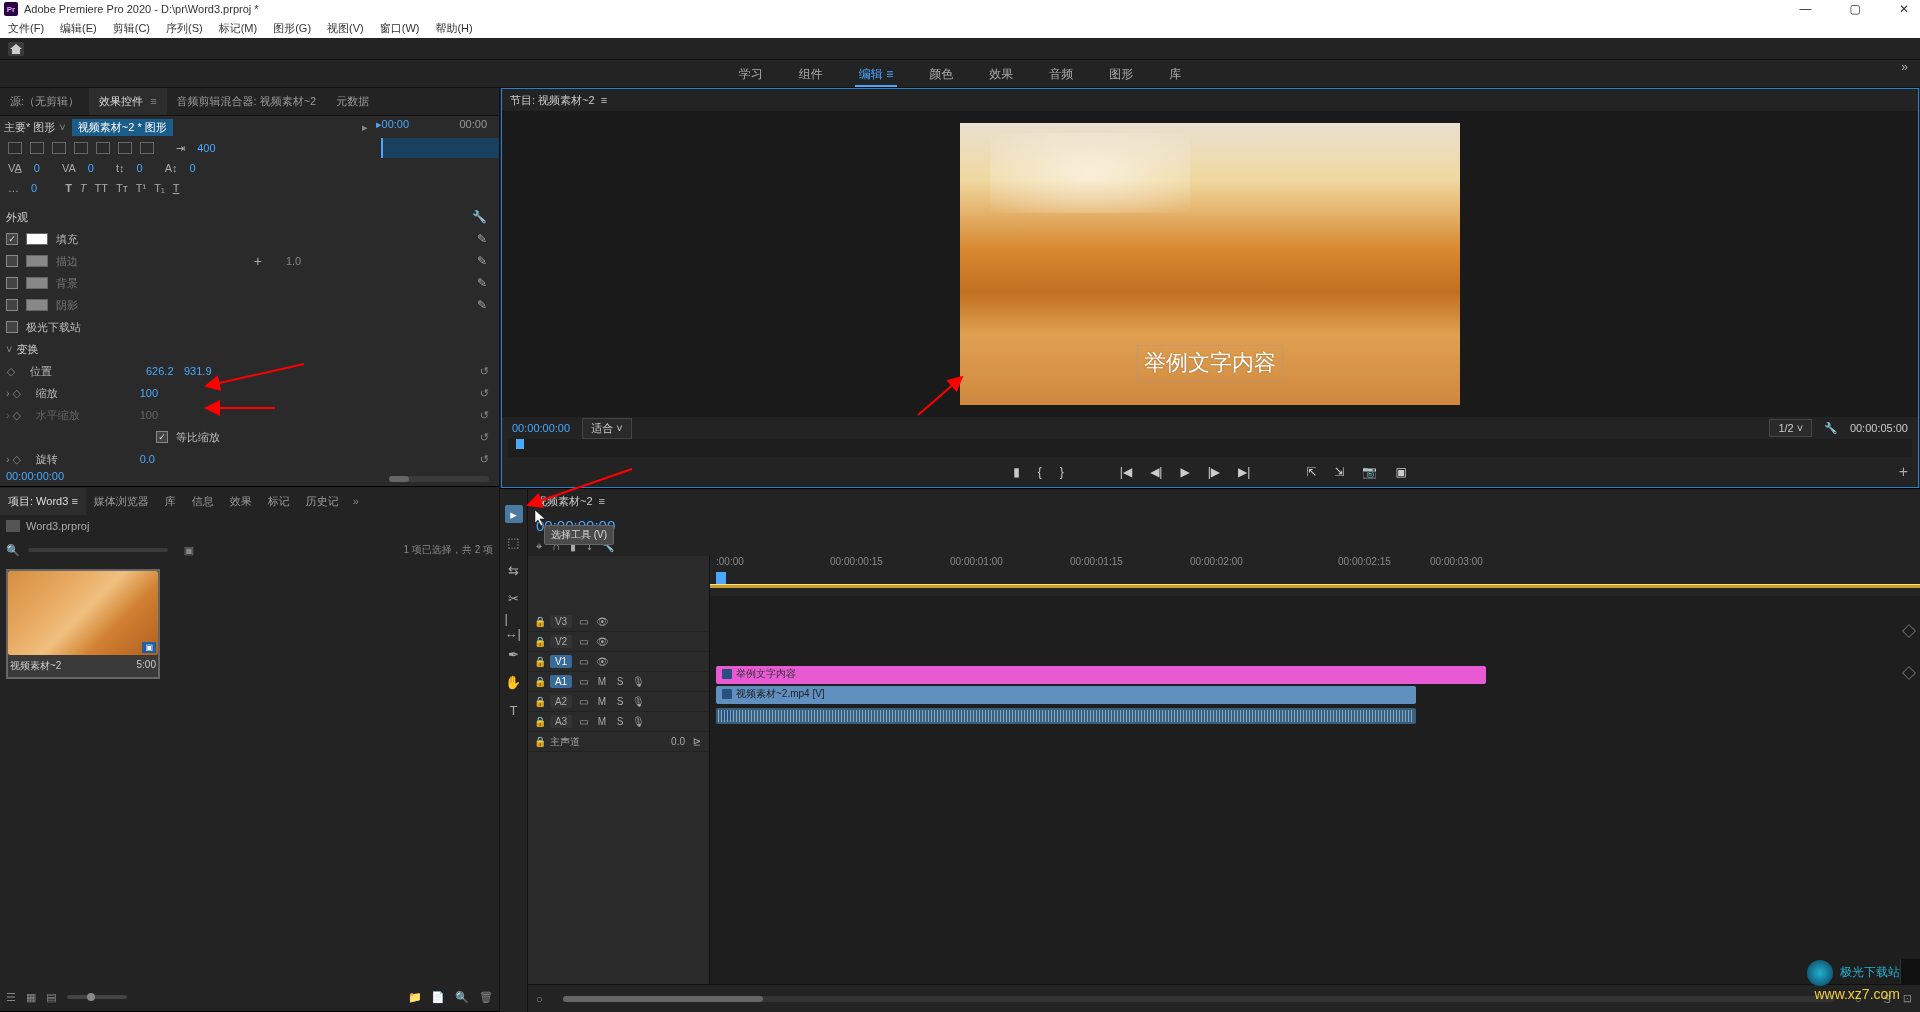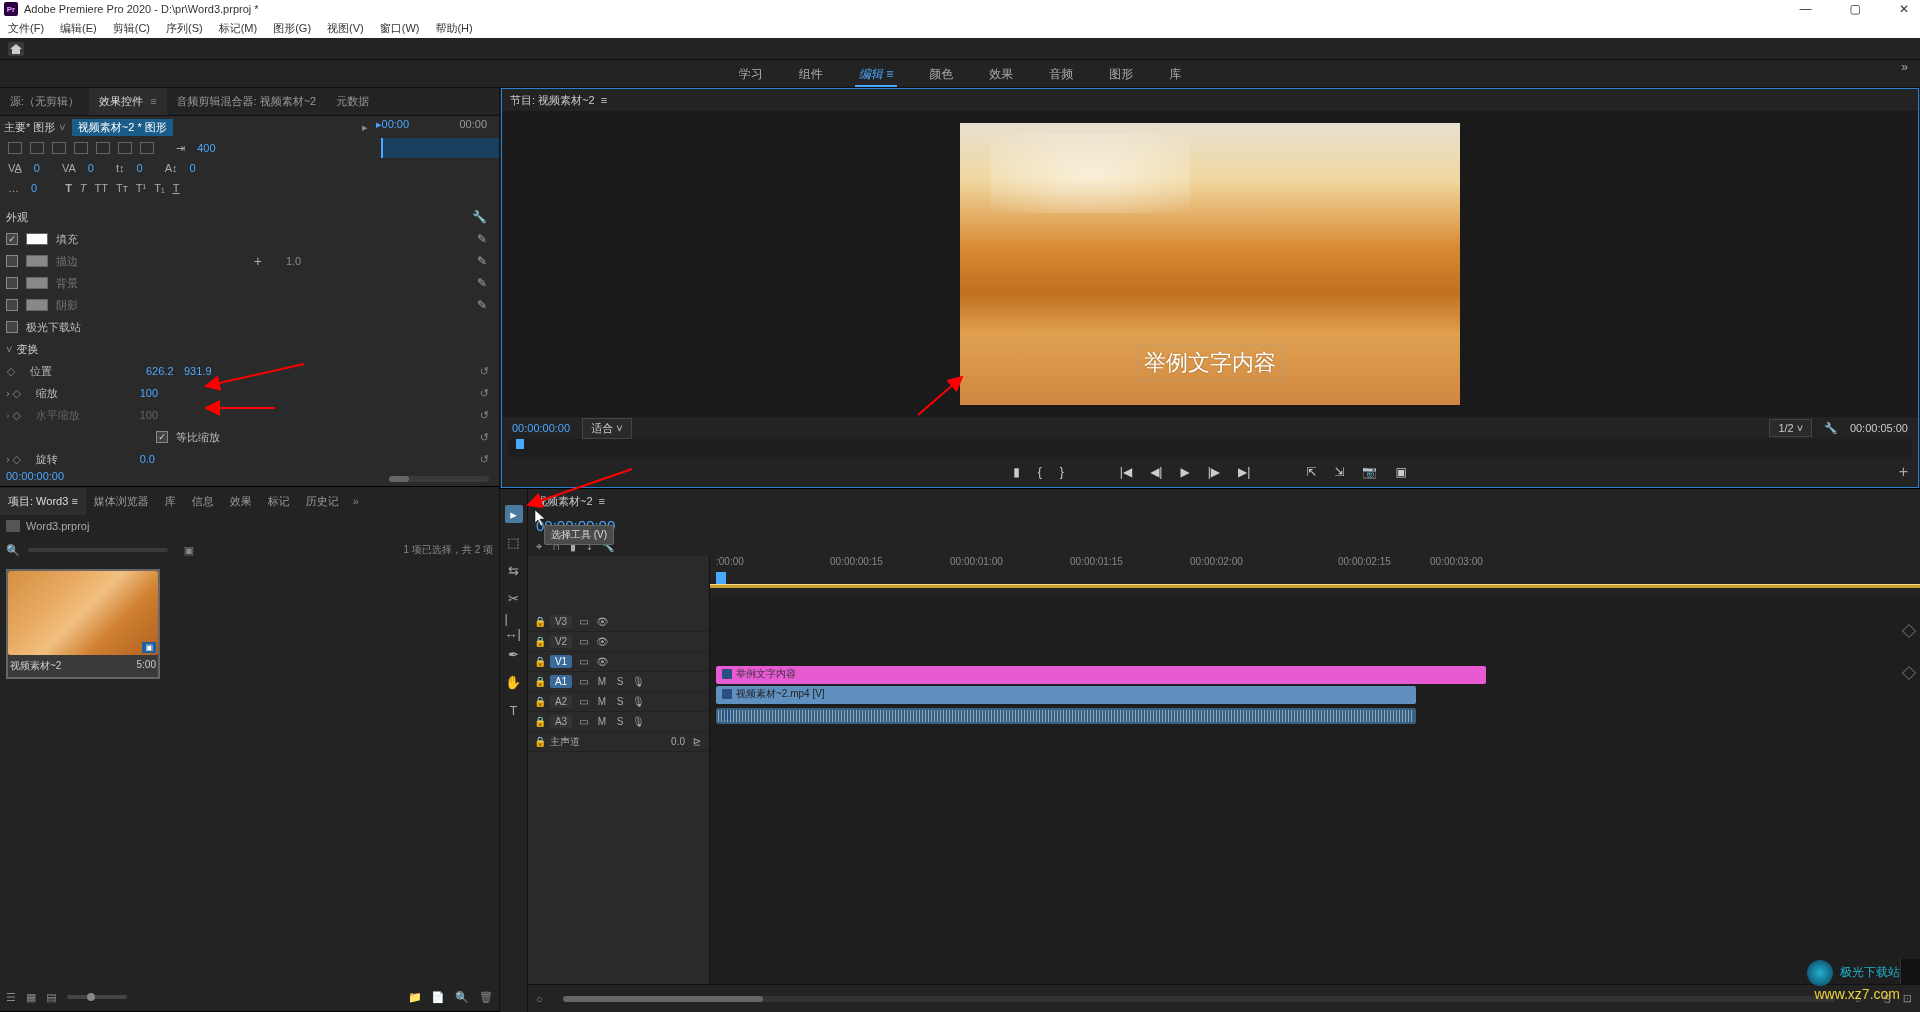--- a/index.html
+++ b/index.html
@@ -15,21 +15,21 @@
 .menubar { background: #fff; color: #333; height: 20px; display: flex; align-items: center; padding: 0 4px; font-size: 11px; gap: 8px; }
 .menubar span { cursor: pointer; padding: 2px 4px; }
 
 
 .homebar { background: #232323; height: 22px; display: flex; align-items: center; padding: 0 8px; border-bottom: 1px solid #111; }
 .home-ico { width: 16px; height: 14px; background: #3a3a3a; border-radius: 2px; display: flex; align-items: center; justify-content: center; }
 
 
 .wstabs { background: #232323; height: 28px; display: flex; justify-content: center; gap: 28px; border-bottom: 1px solid #111; font-size: 12px; color: #aaa; position: relative; }
 .wstabs .tab { cursor: pointer; padding: 6px 4px; }
-.wstabs .tab.active { color: #4aa8ff; border-bottom: 2px solid #4aa8ff; font-style: italic; }
+.wstabs .tab.active { color: #4aa8ff; border-bottom: 2px solid #4aa8ff; }
 .wstabs .more { position: absolute; right: 12px; color: #aaa; }
 
 
 .main { display: flex; height: calc(1012px - 18px - 20px - 22px - 28px); }
 
 
 .leftcol { width: 500px; display: flex; flex-direction: column; border-right: 1px solid #111; }
 .panel { background: #232323; border-bottom: 1px solid #000; }
 .panel-tabs { display: flex; align-items: center; height: 28px; border-bottom: 1px solid #111; font-size: 11px; }
 .panel-tabs .ptab { padding: 6px 10px; cursor: pointer; color: #999; }

